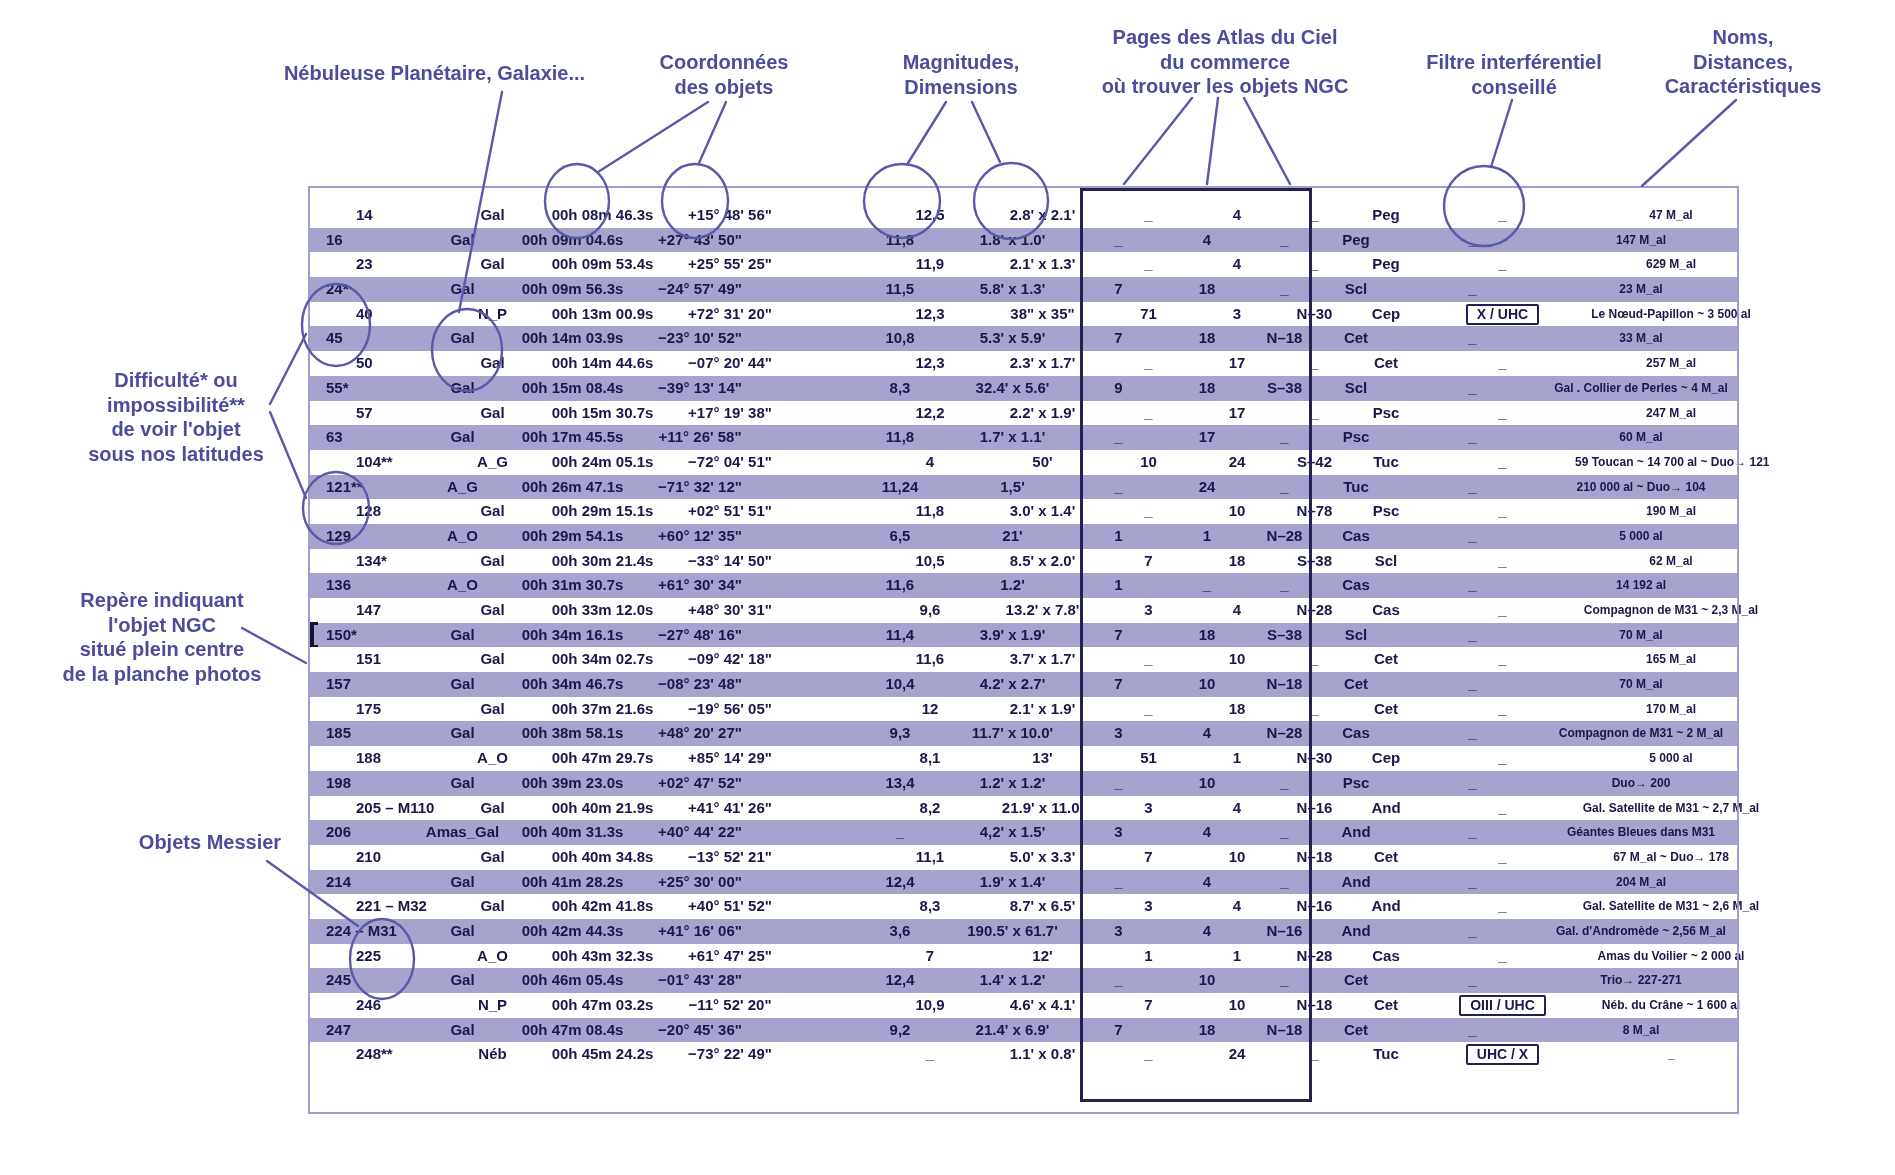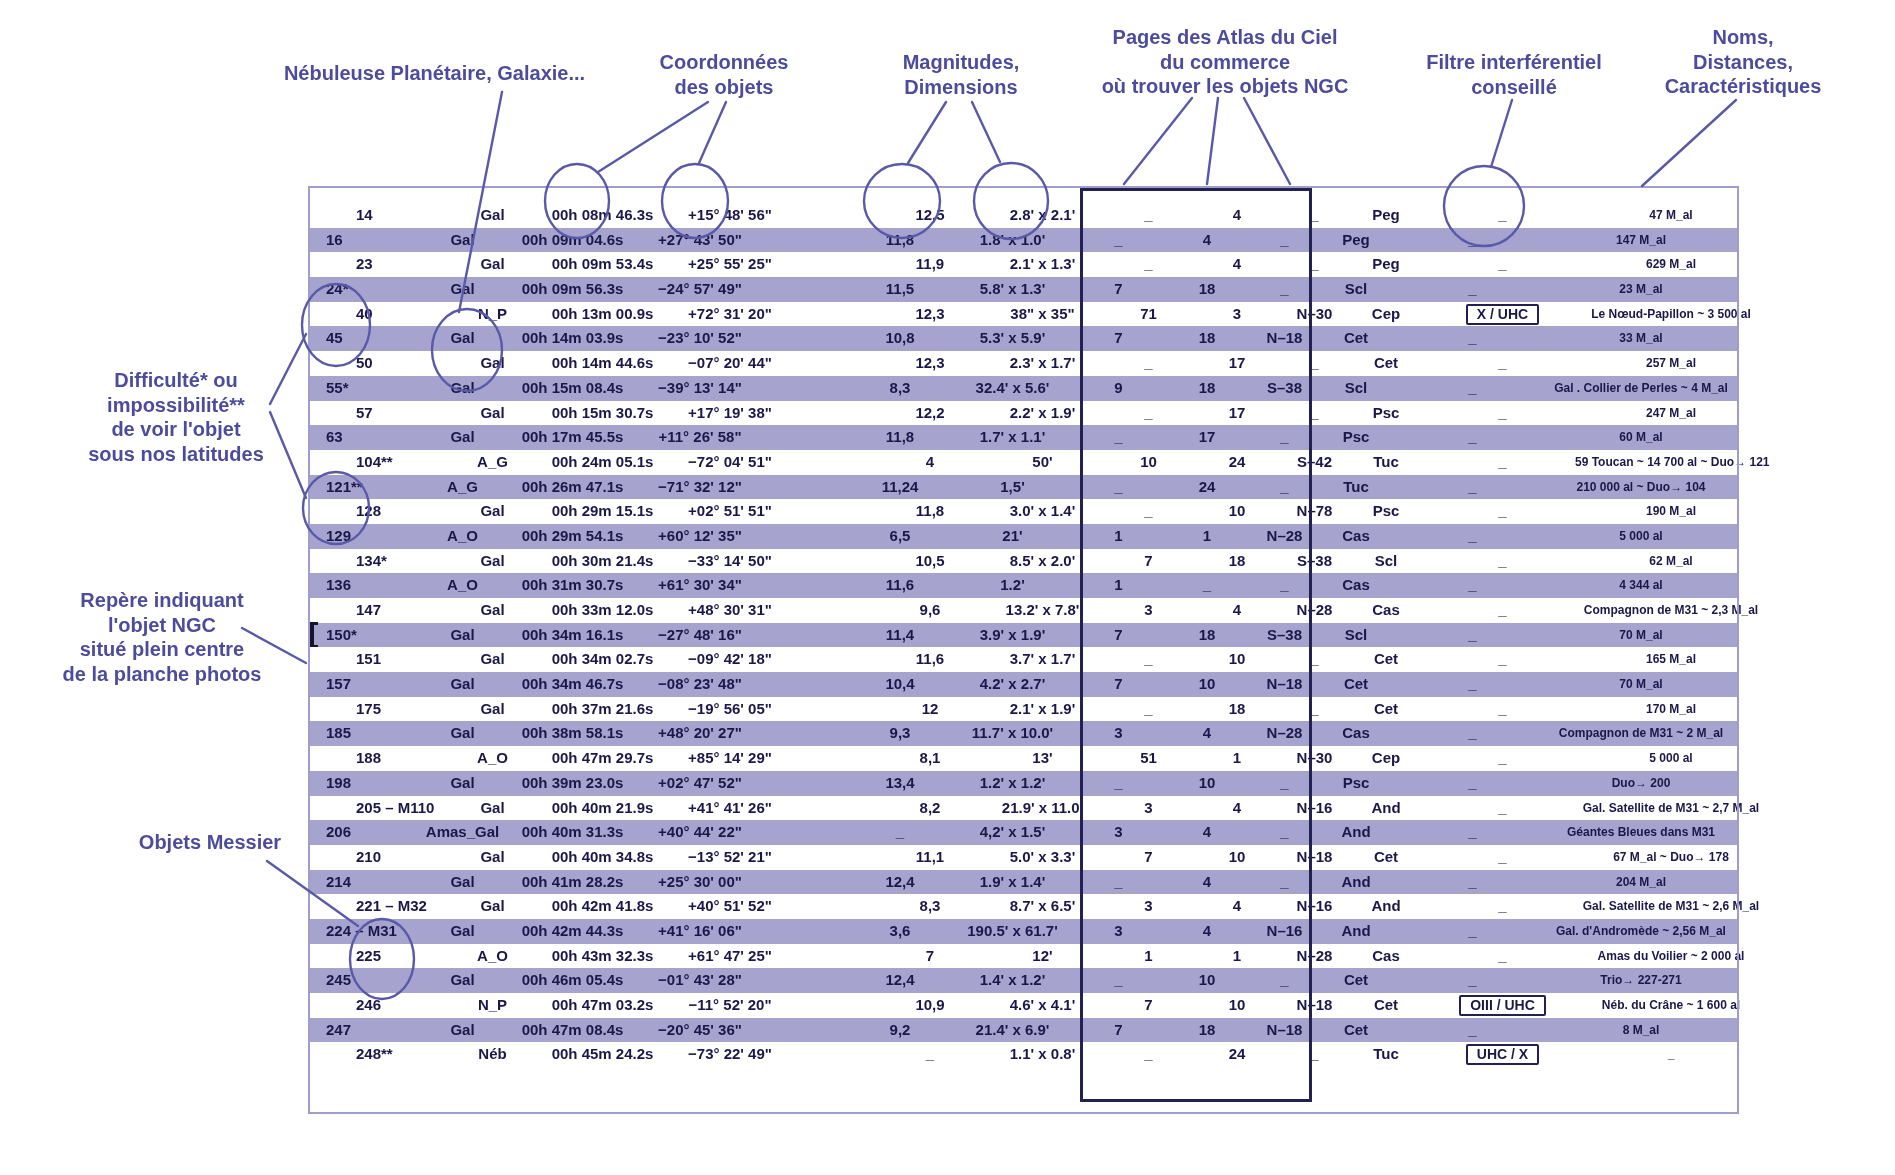--- a/index.html
+++ b/index.html
@@ -374,21 +374,21 @@
         <div class="cell c2">00h 31m 30.7s</div>
         <div class="cell c3">+61° 30' 34"</div>
         <div class="cell spacer"></div>
         <div class="cell c4">11,6</div>
         <div class="cell c5">1.2'</div>
         <div class="cell c6">1</div>
         <div class="cell c7">_</div>
         <div class="cell c8">_</div>
         <div class="cell c9">Cas</div>
         <div class="cell c10">_</div>
-        <div class="cell c11">4 344 al</div>
+        <div class="cell c11">14 192 al</div>
       </div>
       <div class="trow grid even">
         <div class="cell c0">147</div>
         <div class="cell c1">Gal</div>
         <div class="cell c2">00h 33m 12.0s</div>
         <div class="cell c3">+48° 30' 31"</div>
         <div class="cell spacer"></div>
         <div class="cell c4">9,6</div>
         <div class="cell c5">13.2' x 7.8'</div>
         <div class="cell c6">3</div>

